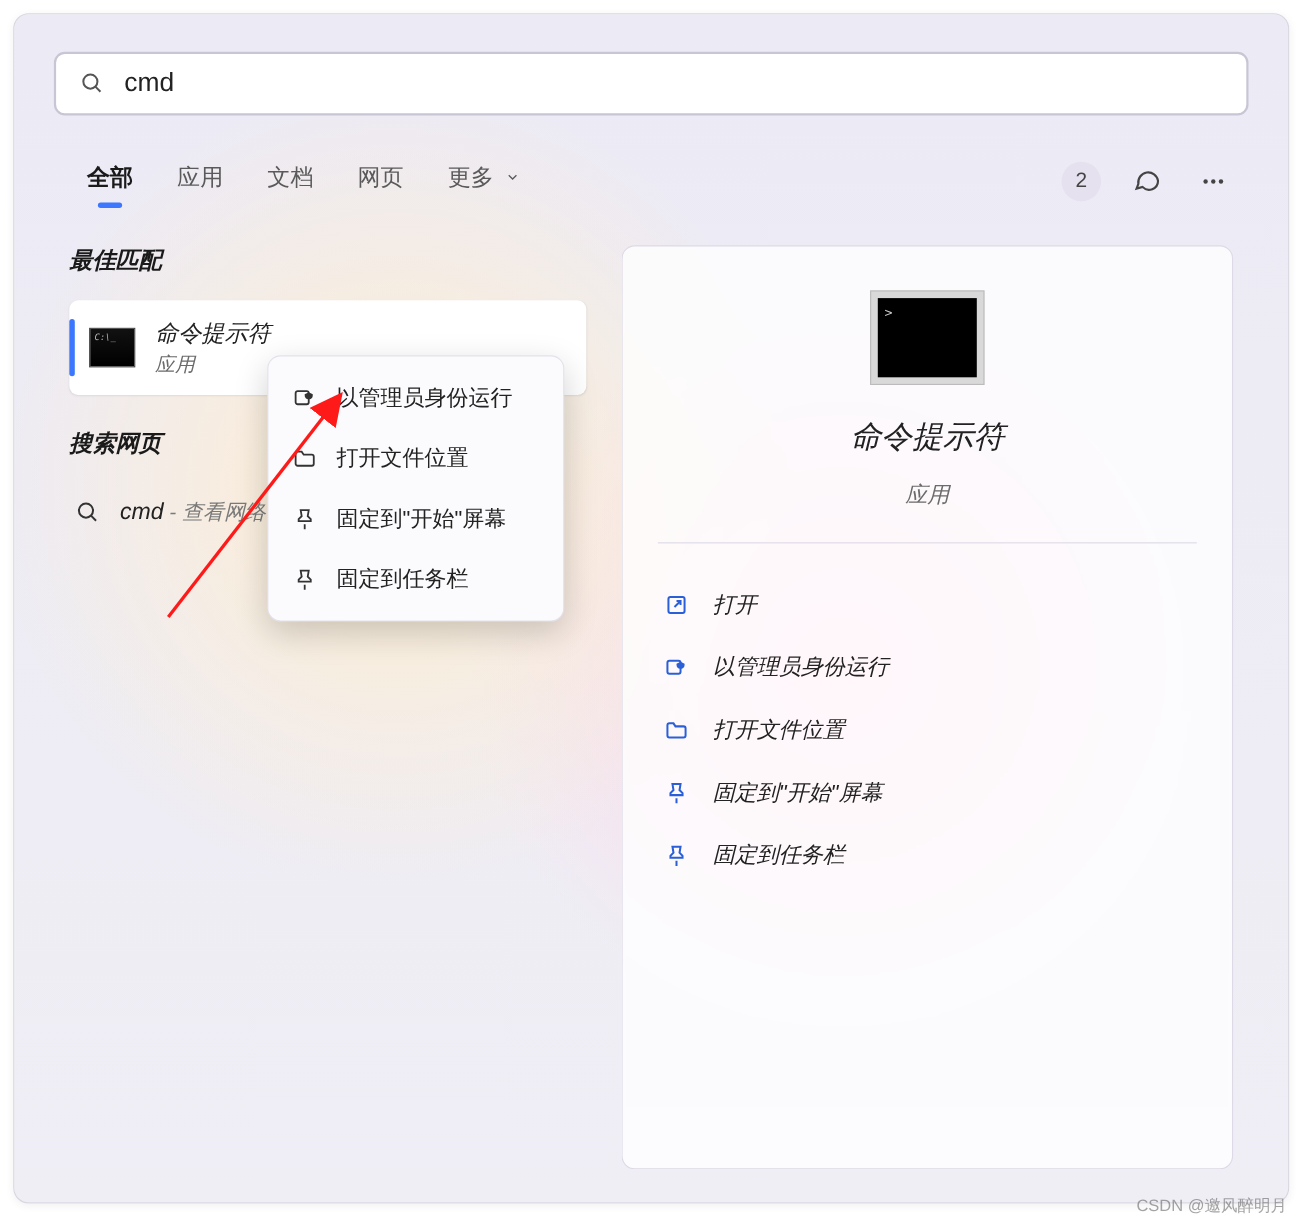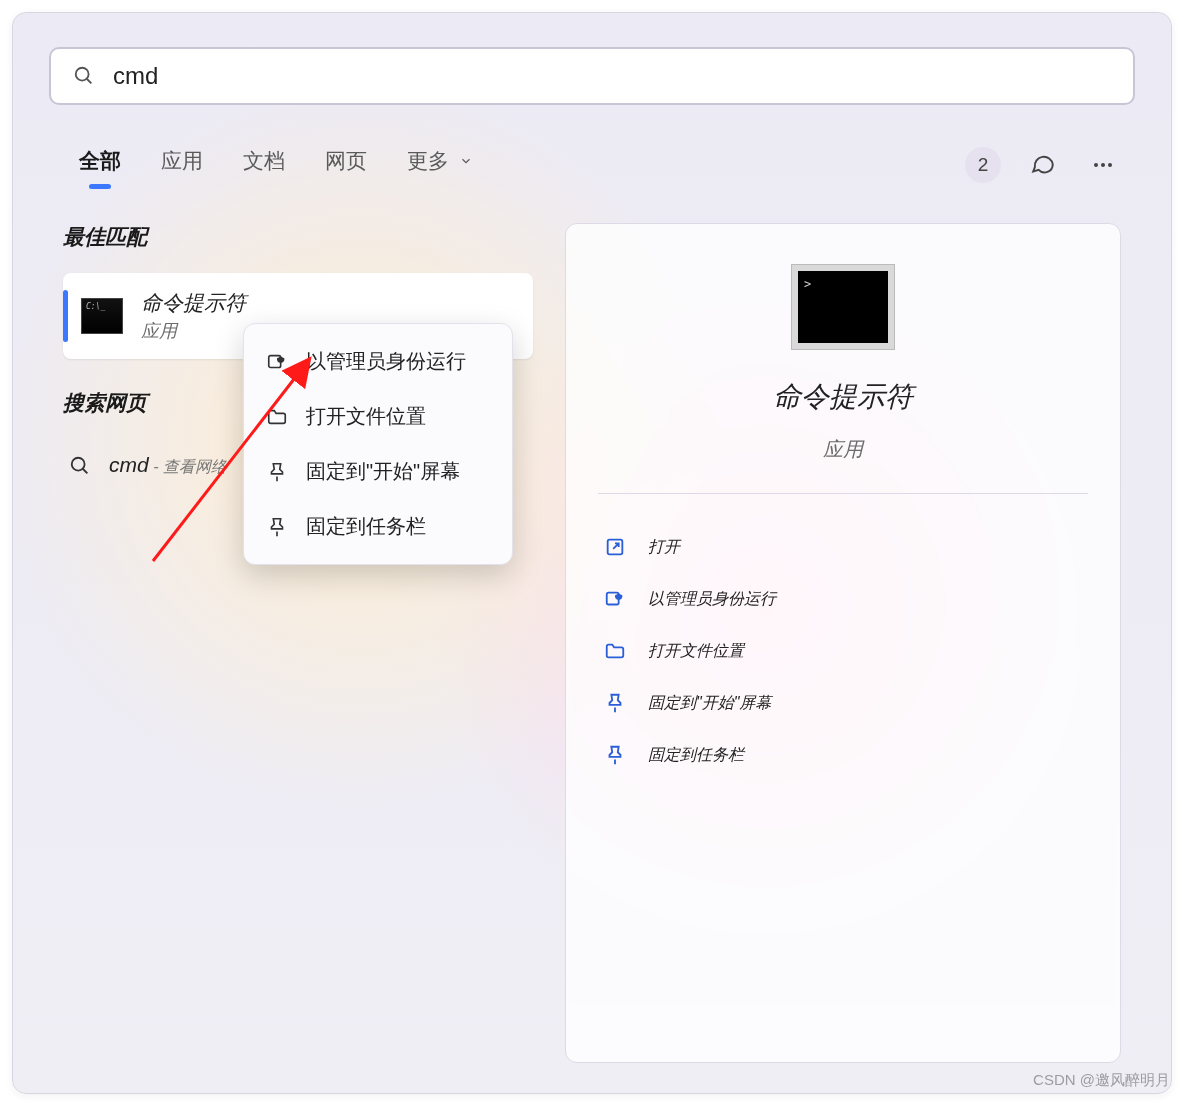--- a/index.html
+++ b/index.html
@@ -119,21 +119,21 @@
   .bm-text .title { font-size: 21px; color:#222; }
   .bm-text .sub { font-size: 18px; color:#6b6b6b; margin-top:2px; }
   .web-item {
     display:flex; align-items:center; gap:18px;
     padding: 14px 6px;
     font-size: 21px;
     color:#222;
     cursor:pointer;
     border-radius: 6px;
   }
-  .web-item .suffix { color:#7a7a7a; font-size:16px; }
+  .web-item .suffix { color:#7a7a7a; font-size:19px; }
   .context-menu {
     position: absolute;
     left: 230px; top: 310px;
     width: 270px;
     background: #fbfbfd;
     border: 1px solid #e3e1ea;
     border-radius: 12px;
     box-shadow: 0 10px 30px rgba(0,0,0,0.18);
     padding: 10px 0;
     z-index: 10;
@@ -173,36 +173,36 @@
   }
   .panel-title { font-size: 28px; color:#222; margin-top:10px; }
   .panel-sub { font-size: 20px; color:#6b6b6b; margin-top:2px; }
   .panel-divider {
     height:1px; background:#ddd9e6; margin:30px 0;
   }
   .action-list { display:flex; flex-direction:column; gap:6px; }
   .action-item {
     display:flex; align-items:center; gap:22px;
     padding:12px 6px;
-    font-size: 16px;
+    font-size: 20px;
     color:#222;
     cursor:pointer;
     border-radius:6px;
   }
   .action-item svg { color:#2a5fd8; flex:0 0 auto; }
   .arrow-annot {
     position:absolute;
     left:130px; top:338px;
     width:180px; height:220px;
     pointer-events:none;
     z-index:20;
   }
   .watermark {
     position: absolute;
-    right: 14px; bottom: 16px;
+    right: 14px; bottom: 0;
     font-size: 15px;
     color: rgba(90,90,90,0.55);
   }
 </style>
 </head>
 <body>
 
 <div class="window">
 
   <div class="search-bar">

